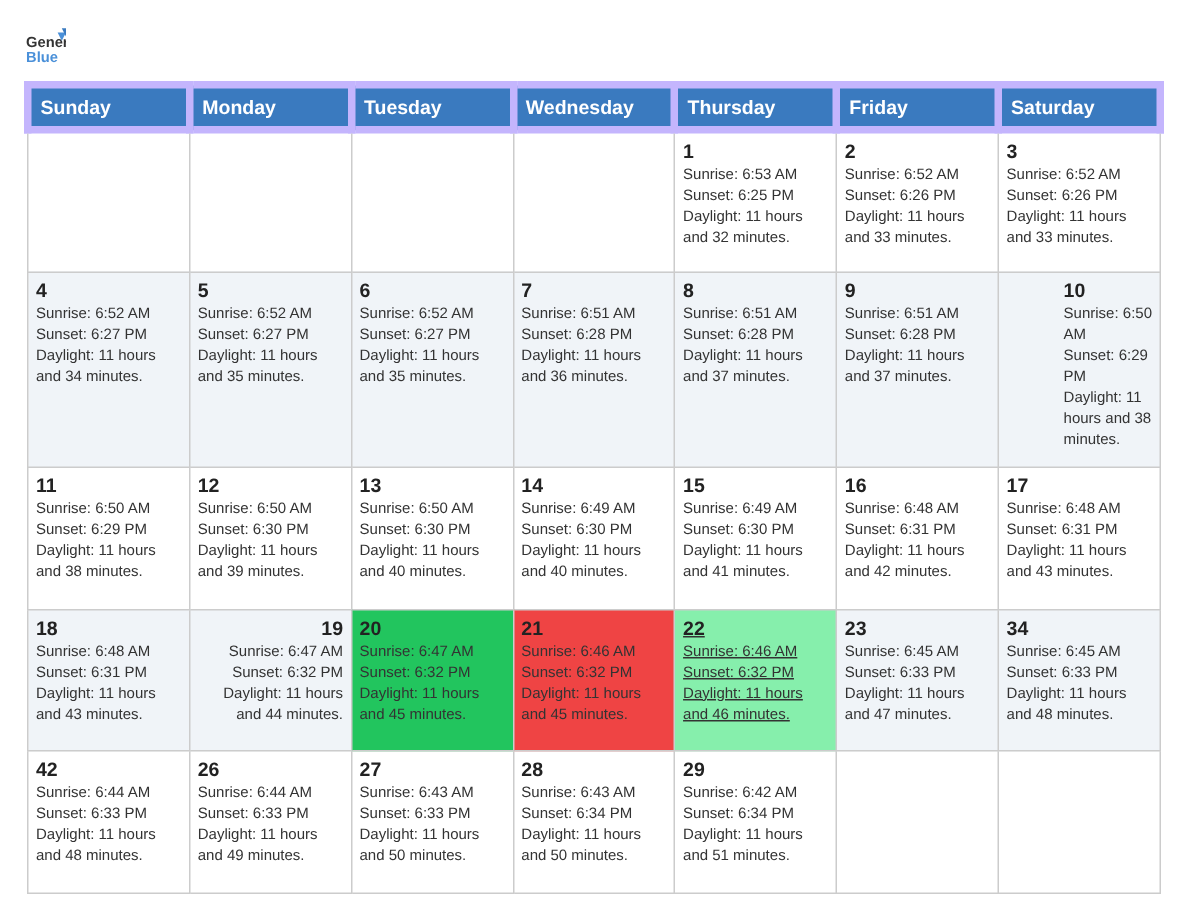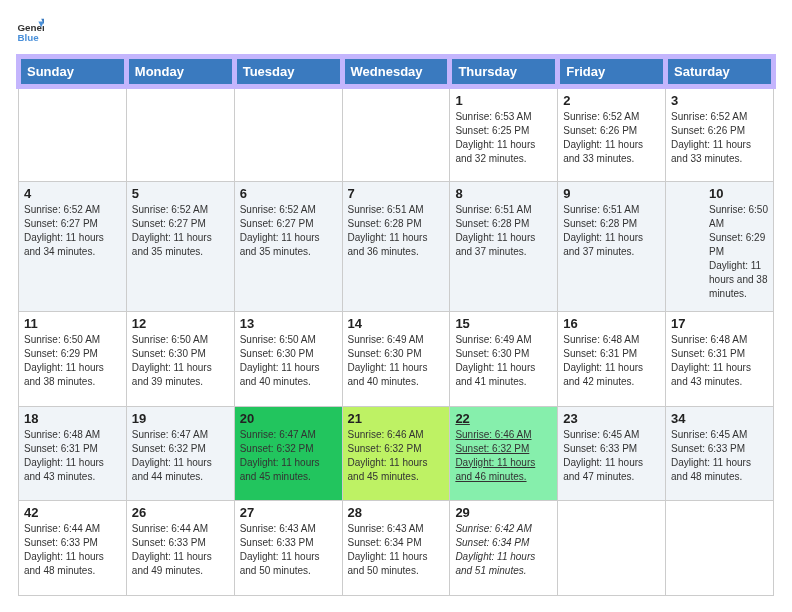--- a/index.html
+++ b/index.html
@@ -230,33 +230,33 @@
 Daylight: 11 hours and 43 minutes.</div>
           </td>
         </tr>
         <tr>
           <td style="background: rgb(240, 244, 248); margin-left: 15px;">
             <div class="day-number">18</div>
             <div class="day-info" style="white-space: pre-line;">Sunrise: 6:48 AM
 Sunset: 6:31 PM
 Daylight: 11 hours and 43 minutes.</div>
           </td>
-          <td style="background: rgb(240, 244, 248);">
+          <td style="background: rgb(240, 244, 248); text-align: right;">
             <div class="day-number">19</div>
             <div class="day-info" style="white-space: pre-line;">Sunrise: 6:47 AM
 Sunset: 6:32 PM
 Daylight: 11 hours and 44 minutes.</div>
           </td>
           <td style="background: #22c55e;">
             <div class="day-number">20</div>
             <div class="day-info" style="white-space: pre-line;">Sunrise: 6:47 AM
 Sunset: 6:32 PM
 Daylight: 11 hours and 45 minutes.</div>
           </td>
-          <td style="background: #bef264;">
+          <td style="background: #ef4444;">
             <div class="day-number">21</div>
             <div class="day-info" style="white-space: pre-line;">Sunrise: 6:46 AM
 Sunset: 6:32 PM
 Daylight: 11 hours and 45 minutes.</div>
           </td>
           <td style="background: #86efac; text-decoration: underline;">
             <div class="day-number">22</div>
             <div class="day-info" style="white-space: pre-line;">Sunrise: 6:46 AM
 Sunset: 6:32 PM
 Daylight: 11 hours and 46 minutes.</div>
@@ -294,21 +294,21 @@
 Daylight: 11 hours and 50 minutes.</div>
           </td>
           <td>
             <div class="day-number">28</div>
             <div class="day-info" style="white-space: pre-line;">Sunrise: 6:43 AM
 Sunset: 6:34 PM
 Daylight: 11 hours and 50 minutes.</div>
           </td>
           <td>
             <div class="day-number">29</div>
-            <div class="day-info" style="white-space: pre-line; font-style: italic;">Sunrise: 6:42 AM
+            <div class="day-info" style="white-space: pre-line;">Sunrise: 6:42 AM
 Sunset: 6:34 PM
 Daylight: 11 hours and 51 minutes.</div>
           </td>
           <td class="empty-cell"></td>
           <td class="empty-cell"></td>
         </tr>
       </tbody>
   </table>
 </div>
 

